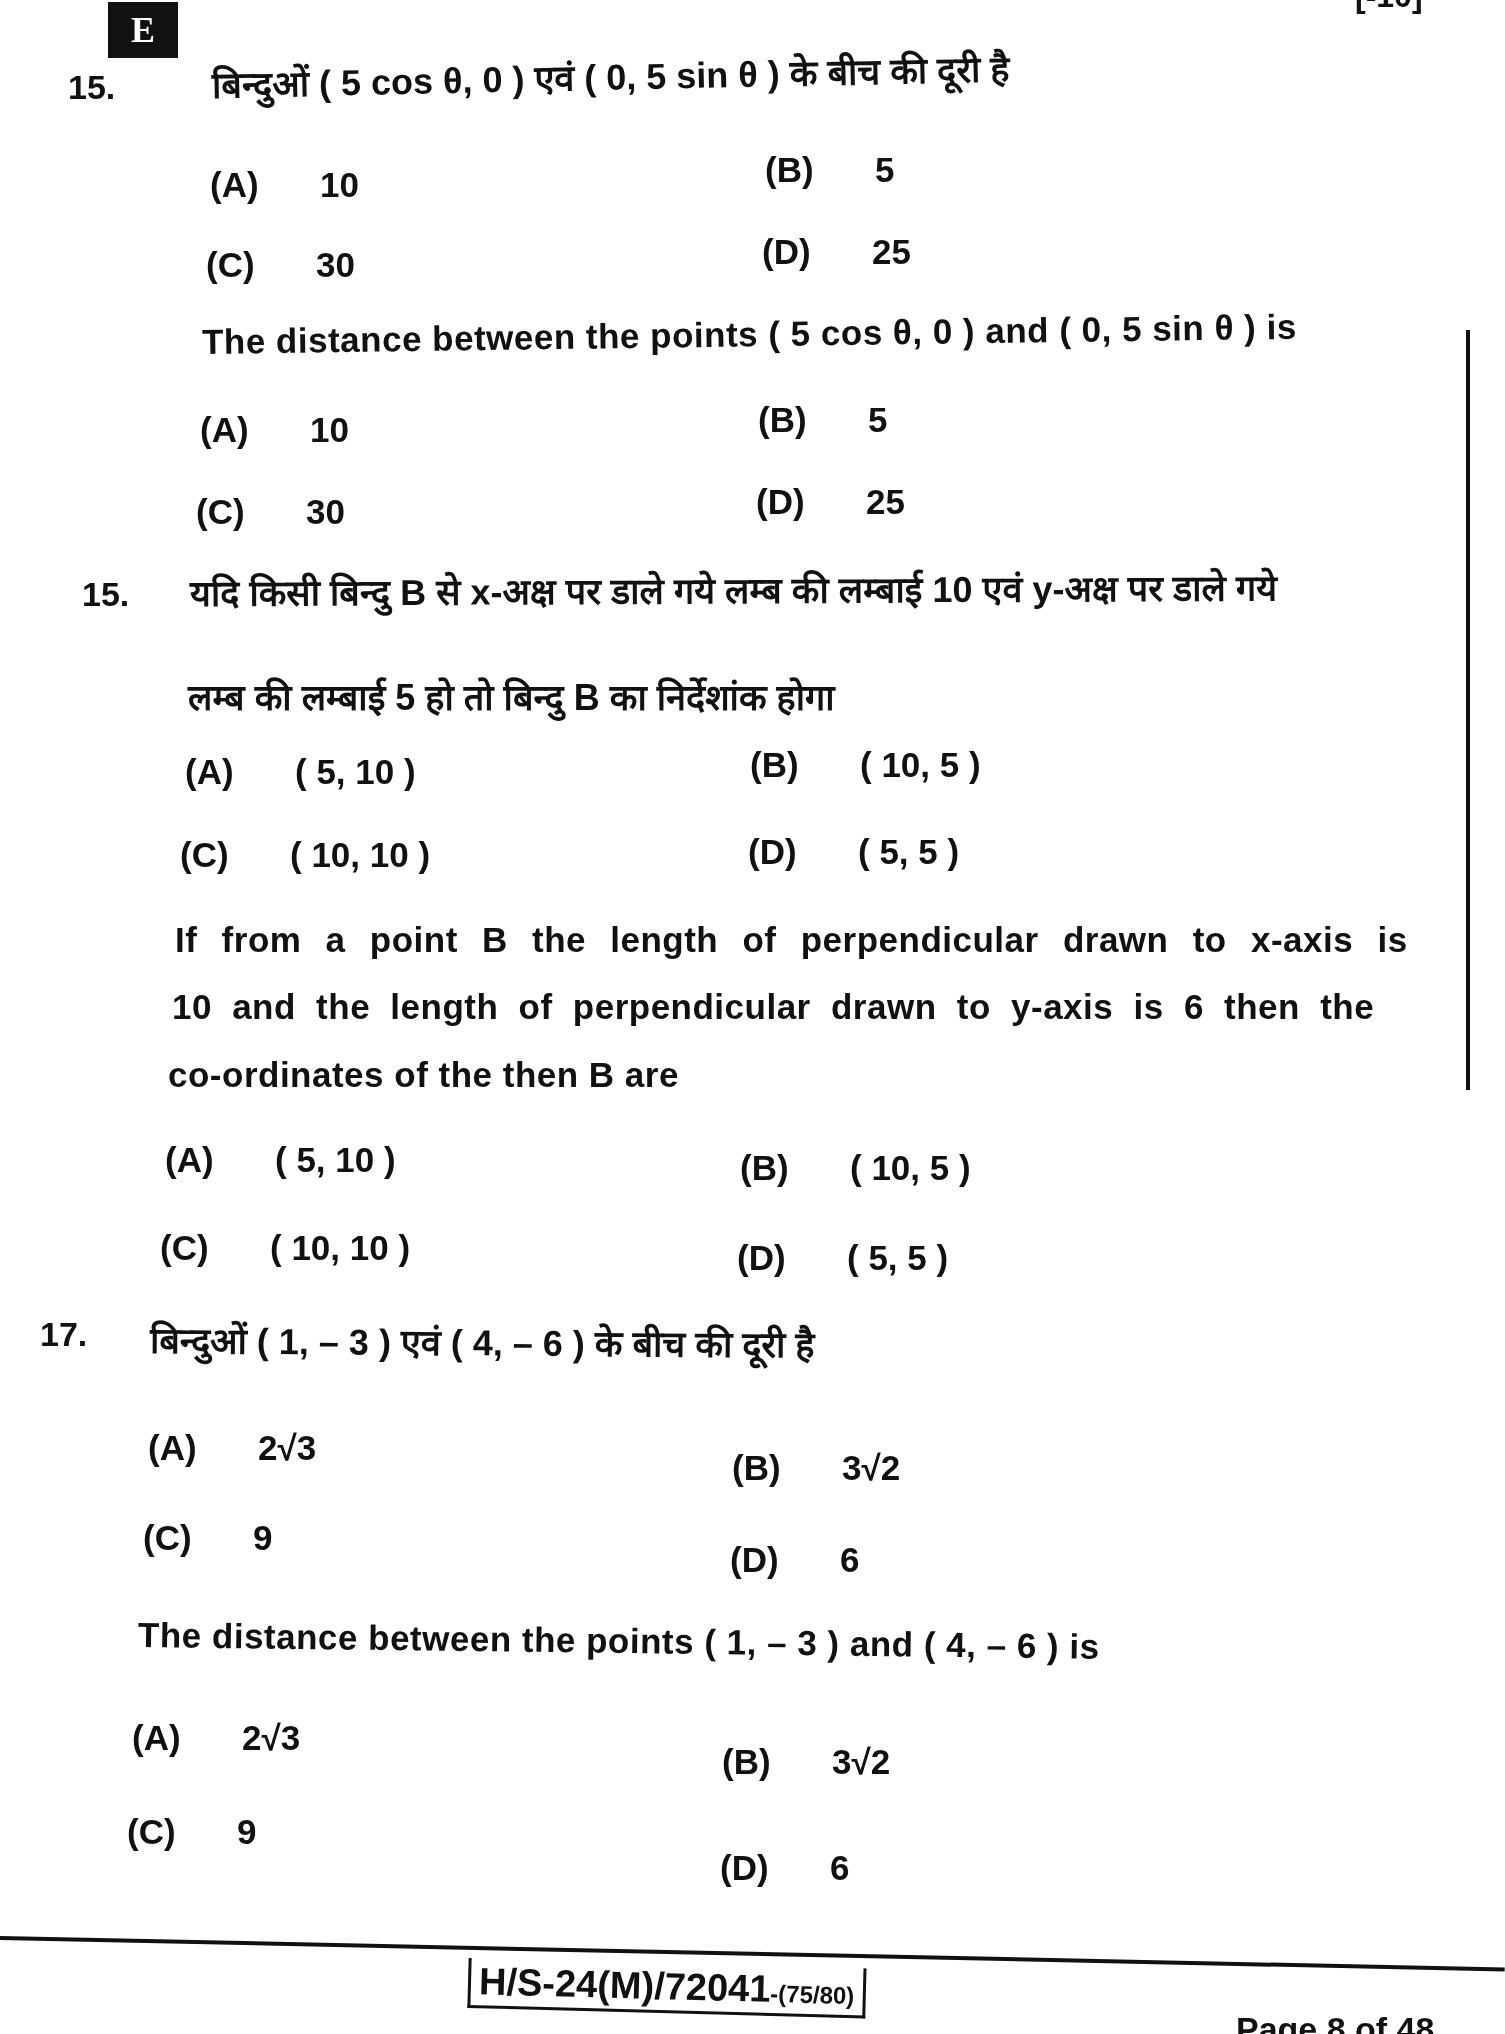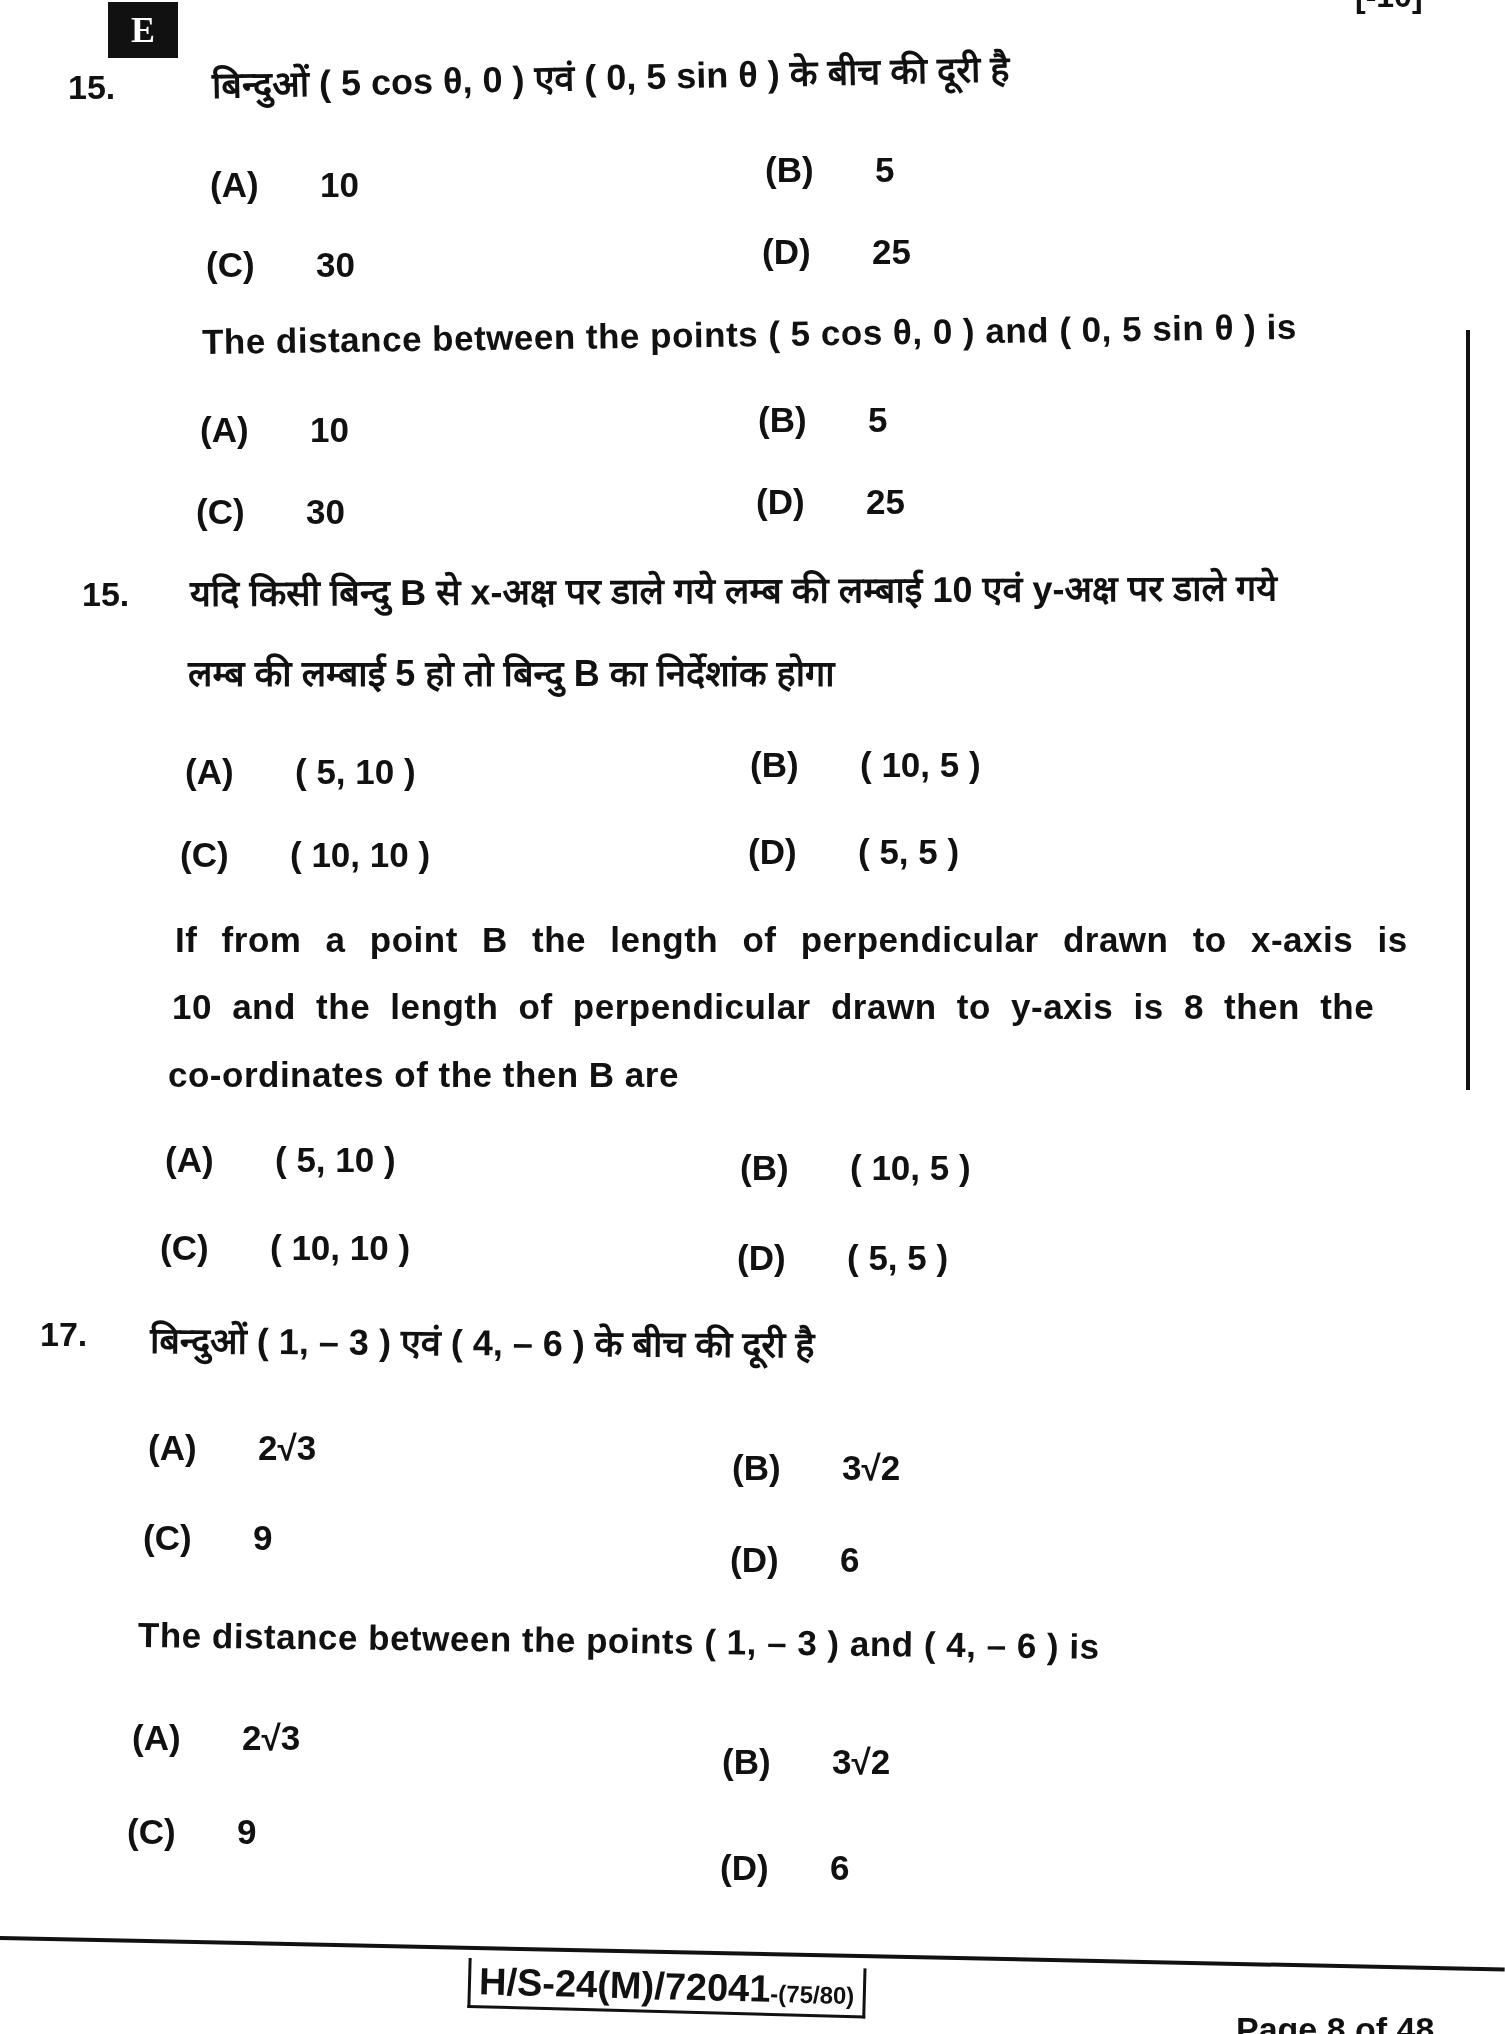--- a/index.html
+++ b/index.html
@@ -58,41 +58,41 @@
     <span class="lbl">(C)</span>
     <span>30</span>
   </div>
 <div class="abs opt" style="left:756px; top:482px;">
     <span class="lbl">(D)</span>
     <span>25</span>
   </div>
 
 <div class="abs qnum" style="left:82px; top:575px;">15.</div>
 <div class="abs qtext" style="left:190px; top:568px; transform:rotate(-0.3deg); transform-origin:left;">यदि किसी बिन्दु B से x-अक्ष पर डाले गये लम्ब की लम्बाई 10 एवं y-अक्ष पर डाले गये</div>
-<div class="abs qtext" style="left:188px; top:648px;">लम्ब की लम्बाई 5 हो तो बिन्दु B का निर्देशांक होगा</div>
+<div class="abs qtext" style="left:188px; top:672px;">लम्ब की लम्बाई 5 हो तो बिन्दु B का निर्देशांक होगा</div>
 
 <div class="abs opt" style="left:185px; top:752px;">
     <span class="lbl">(A)</span>
     <span>( 5, 10 )</span>
   </div>
 <div class="abs opt" style="left:750px; top:745px;">
     <span class="lbl">(B)</span>
     <span>( 10, 5 )</span>
   </div>
 <div class="abs opt" style="left:180px; top:835px;">
     <span class="lbl">(C)</span>
     <span>( 10, 10 )</span>
   </div>
 <div class="abs opt" style="left:748px; top:832px;">
     <span class="lbl">(D)</span>
     <span>( 5, 5 )</span>
   </div>
 
 <div class="abs qtext-en" style="left:175px; top:920px; word-spacing:14px;">If from a point B the length of perpendicular drawn to x-axis is</div>
-<div class="abs qtext-en" style="left:172px; top:987px; word-spacing:10px;">10 and the length of perpendicular drawn to y-axis is 8 then the</div>
+<div class="abs qtext-en" style="left:172px; top:987px; word-spacing:10px;">10 and the length of perpendicular drawn to y-axis is 6 then the</div>
 <div class="abs qtext-en" style="left:168px; top:1055px;">co-ordinates of the then B are</div>
 
 <div class="abs opt" style="left:165px; top:1140px;">
     <span class="lbl">(A)</span>
     <span>( 5, 10 )</span>
   </div>
 <div class="abs opt" style="left:740px; top:1148px;">
     <span class="lbl">(B)</span>
     <span>( 10, 5 )</span>
   </div>

